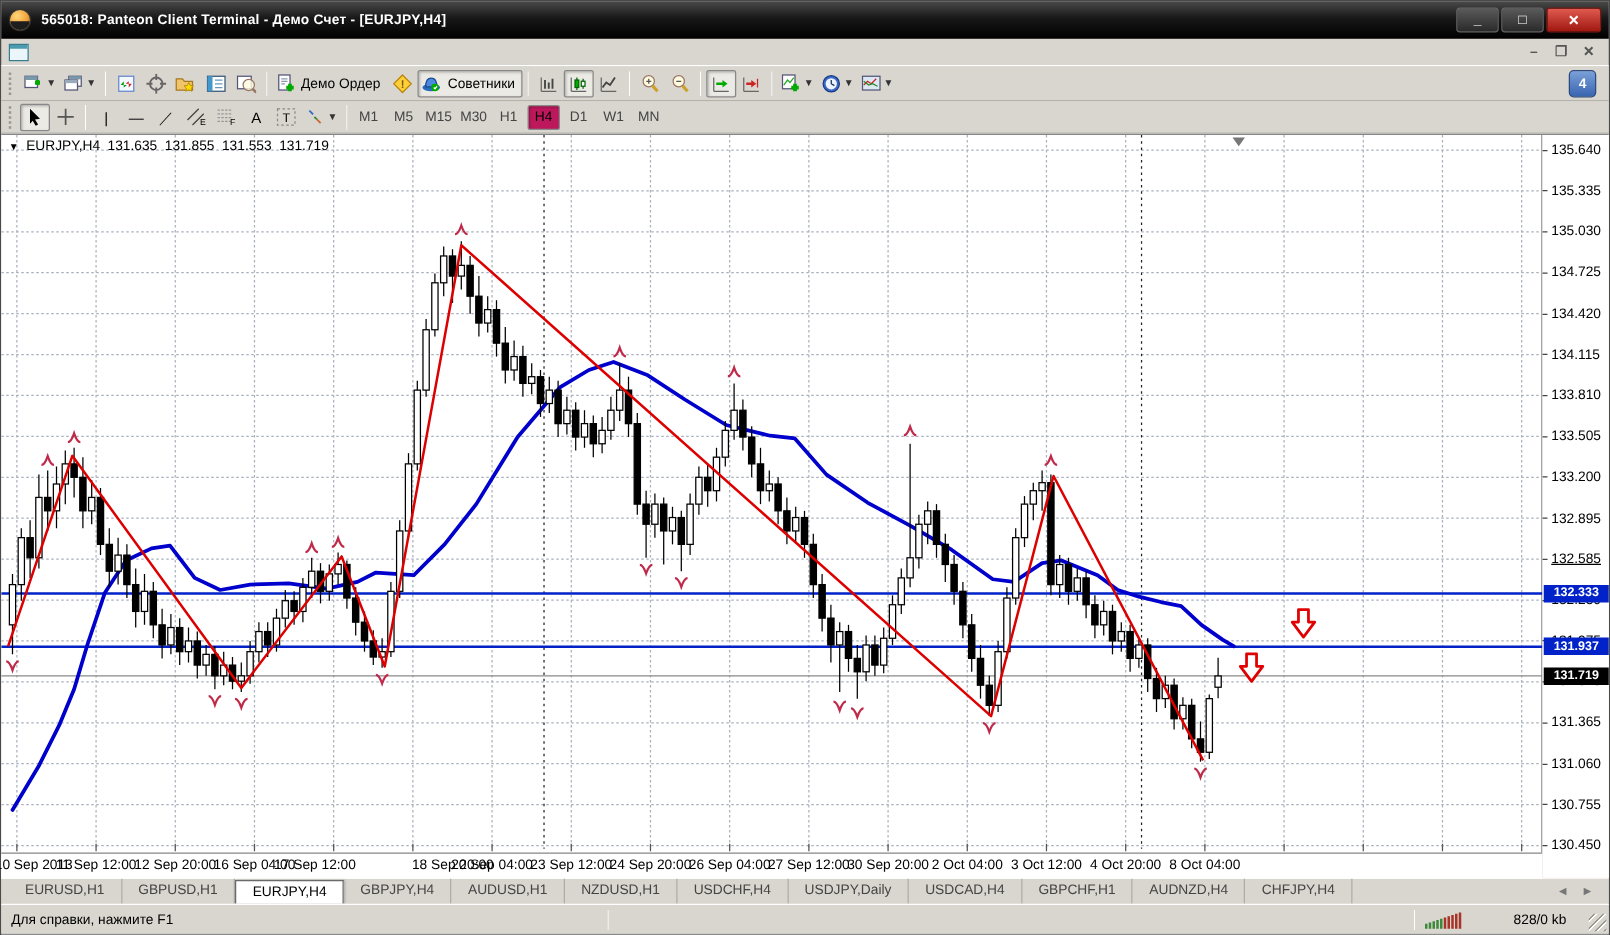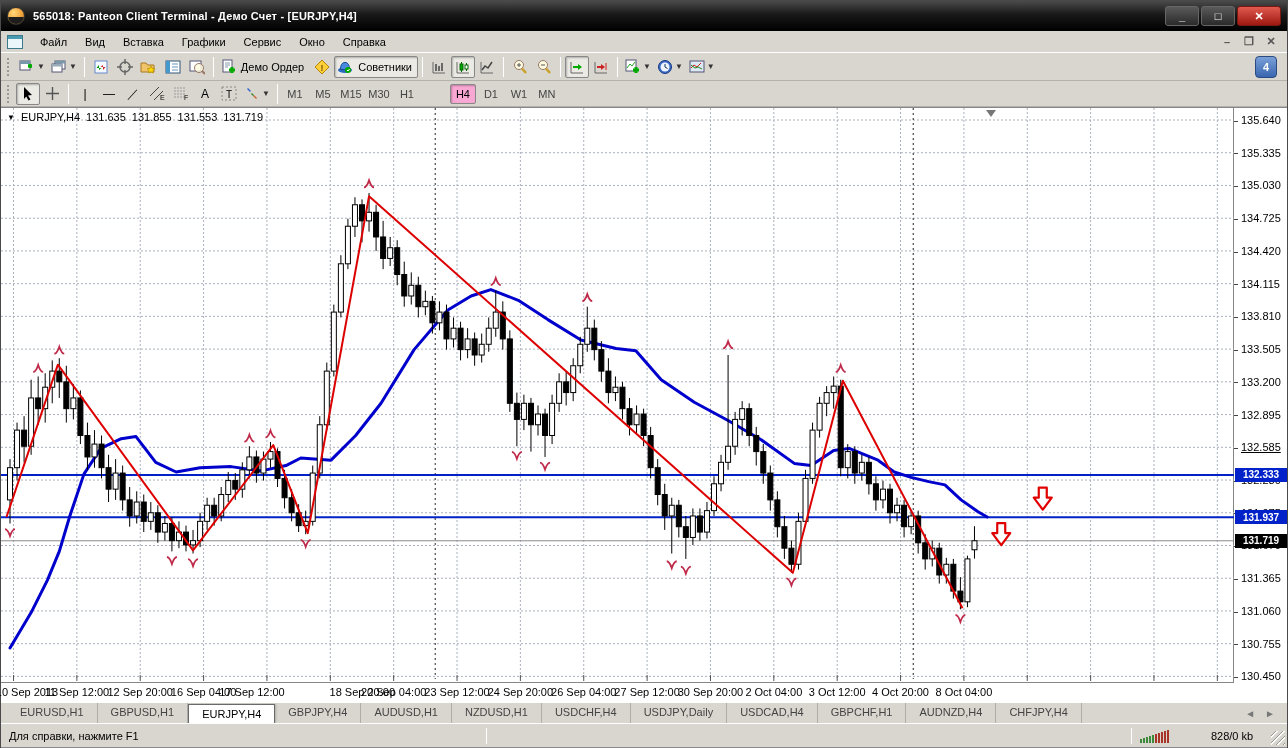--- a/index.html
+++ b/index.html
@@ -28,21 +28,21 @@
   .toolbar { display:flex; align-items:center; padding:2px 2px 2px 6px; border-bottom:1px solid #b5b2ab; flex:0 0 auto; background:#d9d6cf; }
   .toolbar1 { height:28px; }
   .toolbar2 { height:26px; }
   .grip { width:4px; height:18px; margin-right:5px; border-left:2px dotted #9a978f; }
   .tbtn { height:22px; min-width:24px; padding:0 2px; display:flex; align-items:center; justify-content:center; border:1px solid transparent; border-radius:2px; background:transparent; gap:1px; }
   .tbtn.pressed { border:1px solid #888; background:#eceae4; box-shadow:inset 1px 1px 2px rgba(0,0,0,.25); }
   .tbtn .lbl { padding:0 3px; white-space:nowrap; }
   .tsep { width:1px; height:20px; background:#a8a59e; border-right:1px solid #fff; margin:0 4px; }
   .drop { font-size:8px; color:#333; margin-left:1px; }
   .tf-btn { height:20px; min-width:26px; display:flex; align-items:center; justify-content:center; color:#444; border:1px solid transparent; border-radius:2px; }
-  .tf-btn.active { border:1px solid #888; background:#f9a8d4; box-shadow:inset 1px 1px 2px rgba(0,0,0,.25); color:#000;margin-left:28px; }
+  .tf-btn.active { border:1px solid #888; background:#be185d; box-shadow:inset 1px 1px 2px rgba(0,0,0,.25); color:#000; }
   .community { margin-left:auto; margin-right:8px; width:22px; height:22px; background:linear-gradient(#7aa0d8,#3a66b0); border:1px solid #2a4a80; border-radius:4px; color:#fff; font-weight:bold; display:flex; align-items:center; justify-content:center; }
   .glyph { font-size:12px; line-height:1; }
 
   
   .chart-region { height:595px; display:flex; flex:0 0 auto; background:#fff; border-top:1px solid #868686; position:relative; }
   .plot-col { width:1233px; position:relative; border-right:1px solid #868686; }
   .plot-col svg { display:block; }
   .legend { position:absolute; top:3px; left:6px; color:#000; font-size:11px; display:flex; gap:6px; align-items:center; background:transparent; }
   .legend .tri { font-size:8px; }
   .time-axis { position:absolute; left:0; top:574px; width:1233px; height:21px; background:#fff; border-top:1px solid #868686; }
@@ -80,29 +80,20 @@
     <div class="title-text">565018: Panteon Client Terminal - Демо Счет - [EURJPY,H4]</div>
     <div class="win-controls">
       <div class="win-btn">_</div>
       <div class="win-btn">□</div>
       <div class="win-btn close">✕</div>
     </div>
   </div>
 
   <div class="menubar">
     <div class="menu-chart-ico"></div>
-    <div id="menu-items" style="display:flex">
-        <div class="menu-item">Файл</div>
-        <div class="menu-item">Вид</div>
-        <div class="menu-item">Вставка</div>
-        <div class="menu-item">Графики</div>
-        <div class="menu-item">Сервис</div>
-        <div class="menu-item">Окно</div>
-        <div class="menu-item">Справка</div>
-      </div>
     <div class="mdi-controls">
       <div class="mdi-btn">–</div>
       <div class="mdi-btn">❐</div>
       <div class="mdi-btn">✕</div>
     </div>
   </div>
 
   <div class="toolbar toolbar1">
     <div class="grip"></div>
     <div class="tbtn">

